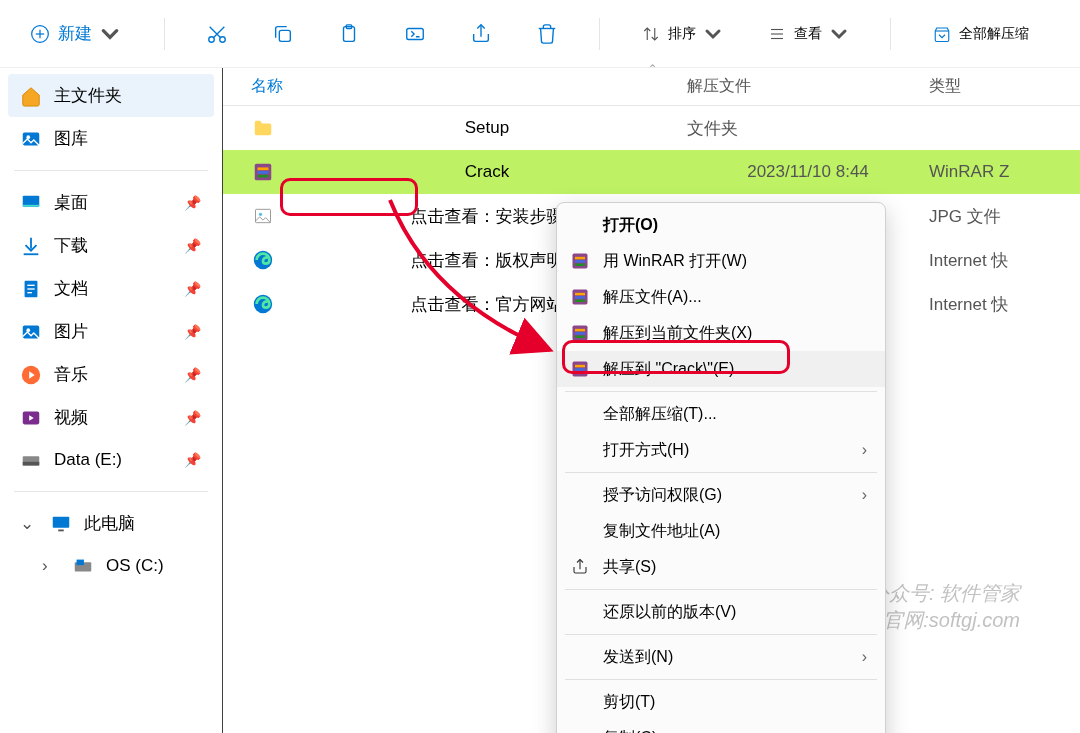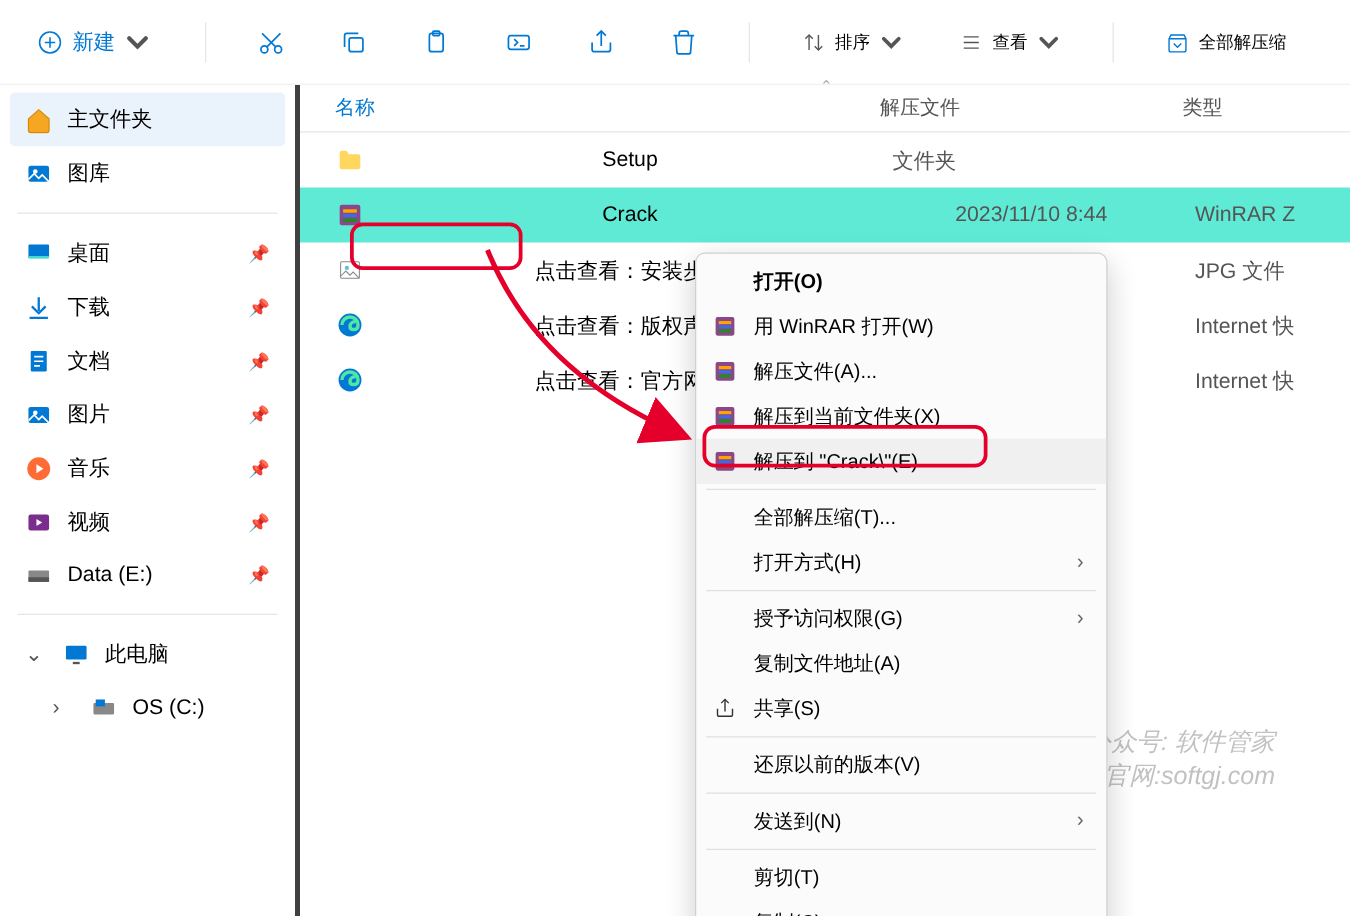--- a/index.html
+++ b/index.html
@@ -9,42 +9,42 @@
     .new-btn { display: flex; align-items: center; gap: 8px; padding: 8px 14px; border-radius: 6px; cursor: pointer; color: #0078d4; font-size: 17px; }
     .new-btn svg { width: 20px; height: 20px; }
     .tb-sep { width: 1px; height: 32px; background: #e5e5e5; margin: 0 8px; }
     .tb-icon { width: 44px; height: 44px; display: flex; align-items: center; justify-content: center; border-radius: 6px; cursor: pointer; }
     .tb-icon svg { width: 22px; height: 22px; stroke: #0078d4; fill: none; stroke-width: 1.5; }
     .tb-combo { display: flex; align-items: center; gap: 8px; padding: 8px 12px; border-radius: 6px; cursor: pointer; font-size: 14px; }
     .tb-combo svg { width: 18px; height: 18px; }
     .chev { stroke: #555; fill: none; stroke-width: 2; stroke-linecap: round; }
     
     .main { display: flex; height: calc(100% - 68px); }
-    .sidebar { width: 240px; padding: 6px 8px; border-right: 4px solid #404040; overflow-y: auto; }
+    .sidebar { width: 223px; padding: 6px 8px; border-right: 1px solid #404040; overflow-y: auto; }
     .side-item { display: flex; align-items: center; gap: 12px; padding: 10px 12px; border-radius: 4px; cursor: pointer; font-size: 17px; position: relative; }
     .side-item.active { background: #eaf3fb; }
     .side-item .pin { margin-left: auto; color: #888; font-size: 14px; }
     .side-icon { width: 22px; height: 22px; display: flex; align-items: center; justify-content: center; }
     .side-hr { height: 1px; background: #e5e5e5; margin: 10px 6px; }
     .side-item .exp { margin-right: 6px; color: #555; width: 12px; }
     
     .content { flex: 1; position: relative; }
     .headers { display: flex; padding: 8px 0 8px 28px; font-size: 16px; color: #0078d4; border-bottom: 1px solid #e5e5e5; align-items: center; }
     .col-name { width: 436px; }
     .col-date { width: 242px; color: #555; }
     .col-type { color: #555; }
     
     .drag-handle { position: absolute; top: -6px; left: 50%; transform: translateX(-50%); color: #aaa; font-size: 12px; letter-spacing: -2px; cursor: pointer; }
     
     .file-row { display: flex; align-items: center; padding: 10px 0 10px 28px; font-size: 17px; text-align: center; }
-    .file-row.selected { background: #5eead4; }
+    .file-row.selected { background: #bef264; }
     .file-icon { width: 24px; height: 24px; margin-right: 12px; display: flex; align-items: center; justify-content: center; }
     .file-name { width: 400px; }
     .file-date { width: 242px; color: #555; }
-    .file-type { color: #555; margin-left: 10px; }
+    .file-type { color: #555; }
     
     .context-menu { position: absolute; top: 202px; left: 556px; width: 330px; background: #fbfbfb; border: 1px solid #d0d0d0; border-radius: 8px; box-shadow: 0 8px 24px rgba(0,0,0,0.2); padding: 4px 0; z-index: 100; }
     .ctx-item { display: flex; align-items: center; padding: 7px 18px 7px 12px; font-size: 16px; cursor: pointer; gap: 12px; }
     .ctx-item.bold { font-weight: 600; }
     .ctx-item.hover { background: #f0f0f0; }
     .ctx-item .sub { margin-left: auto; color: #666; }
     .ctx-icon { width: 22px; height: 22px; display: flex; align-items: center; justify-content: center; }
     .ctx-icon.empty { width: 22px; }
     .ctx-sep { height: 1px; background: #e0e0e0; margin: 4px 8px; }
     

